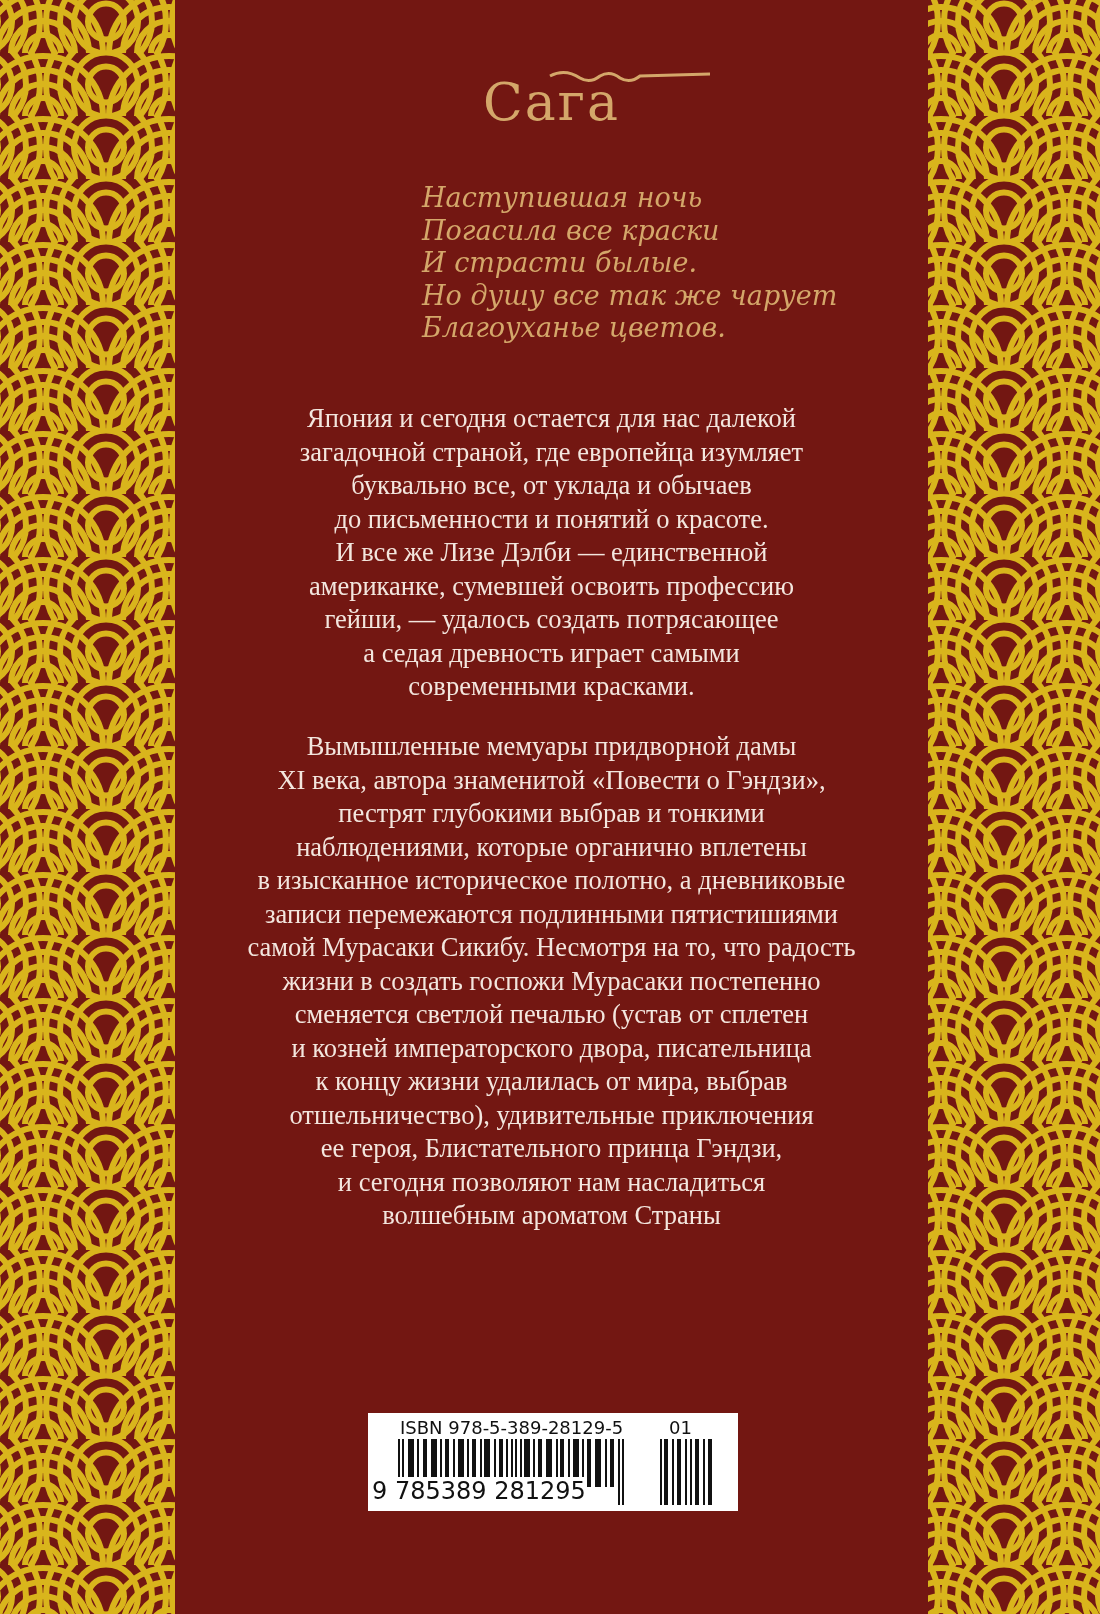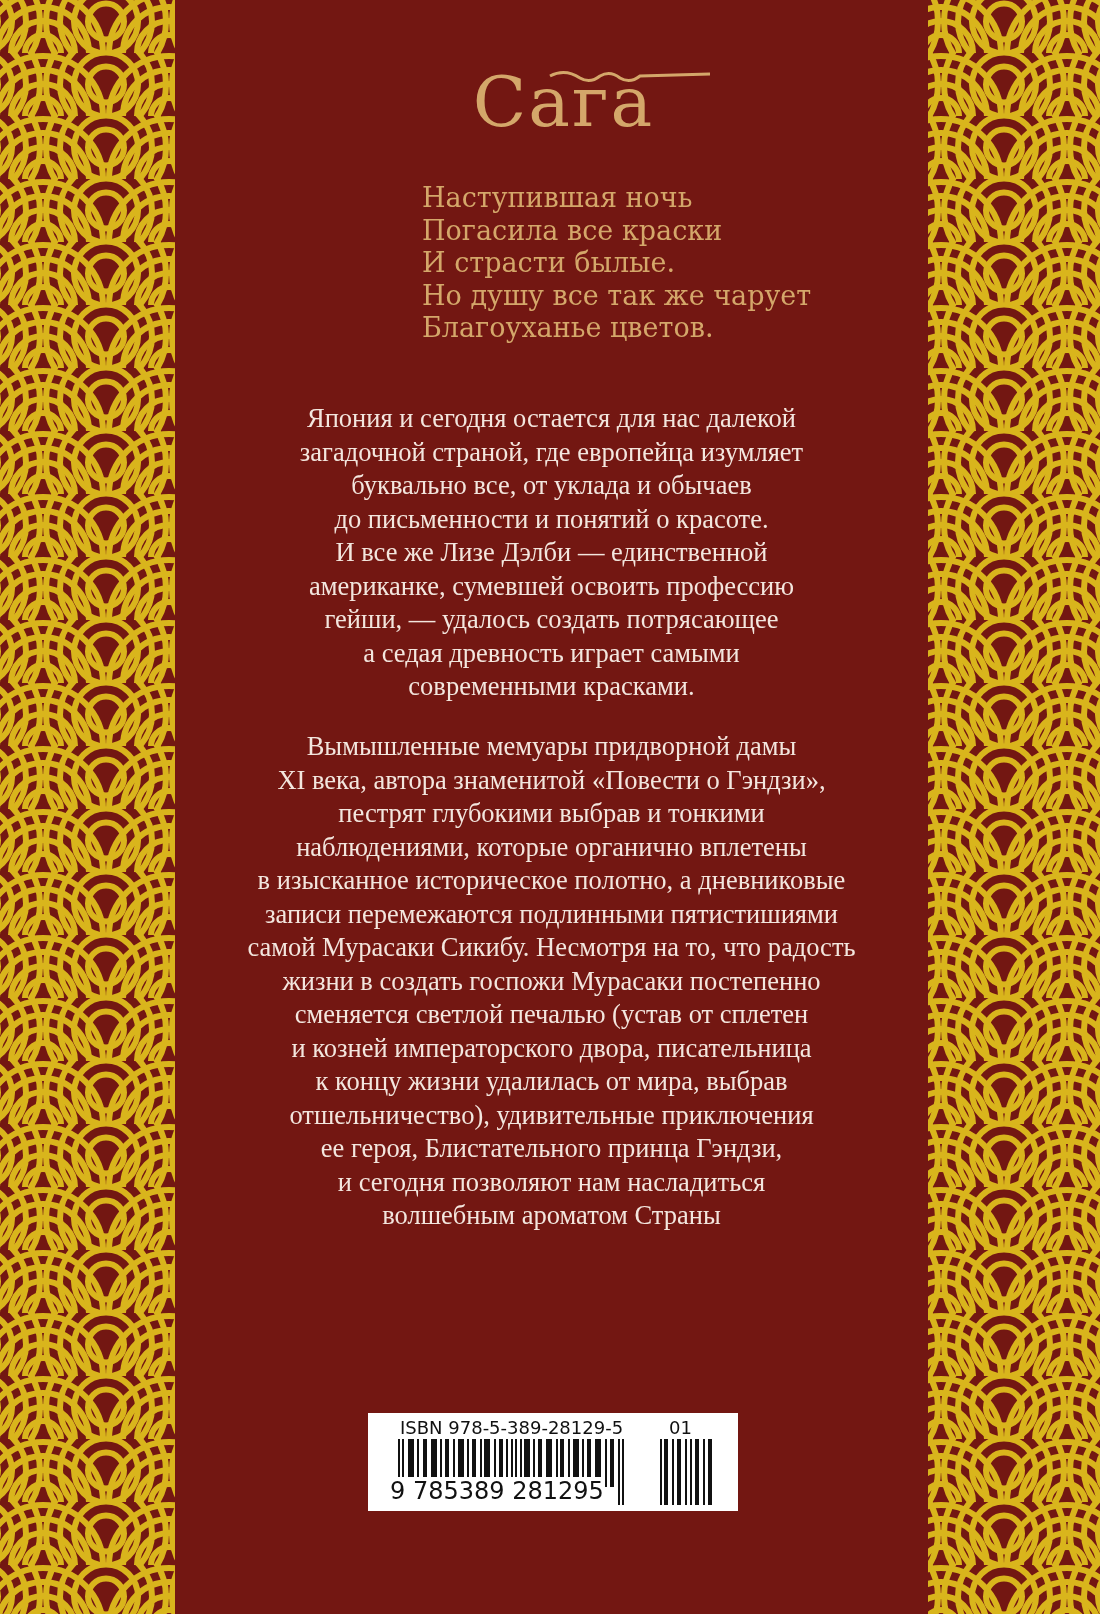--- a/index.html
+++ b/index.html
@@ -12,30 +12,30 @@
     position: absolute; top: 0; height: 1614px;
   }
   .panel svg { display: block; width: 100%; height: 100%; }
   #panel-left { left: 0; width: 175px; }
   #panel-right { left: 928px; width: 172px; }
   #center {
     position: absolute; left: 175px; width: 753px; top: 0; height: 1614px;
     background: #731712;
   }
   .logo {
-    position: absolute; top: 62px; left: 12px; width: 753px; text-align: center;
-    color: #d4a76a; font-size: 70px; line-height: 80px;
+    position: absolute; top: 62px; left: 0; width: 753px; text-align: center;
+    color: #d4a76a; font-size: 52px; line-height: 80px;
     font-family: "DejaVu Serif", serif; letter-spacing: 2px;
   }
   .logo-flourish {
     position: absolute; top: 70px; left: 370px; width: 170px; height: 16px;
   }
   .poem {
     position: absolute; top: 182px; left: 247px; width: 400px;
-    color: #d4a76a; font-size: 27px; line-height: 32.5px;
+    color: #d4a76a; font-style: italic; font-size: 27px; line-height: 32.5px;
     font-family: "DejaVu Serif", serif;
   }
   .poem div { white-space: nowrap; }
   .para {
     position: absolute; left: 0; width: 753px; text-align: center;
     color: #f3e6de; font-size: 26.5px; line-height: 33.5px;
   }
   .para div { white-space: nowrap; }
   #para1 { top: 402px; }
   #para2 { top: 730px; }
@@ -50,21 +50,21 @@
   }
   .addon-text {
     position: absolute; left: 301px; top: 4px; font-family: "DejaVu Sans", sans-serif;
     font-size: 18px; color: #111;
   }
   .bars { position: absolute; left: 30px; top: 26px; width: 330px; height: 66px; }
   .ean-digits {
     position: absolute; left: 4px; top: 64px; font-family: "DejaVu Sans", sans-serif;
     font-size: 24px; color: #111; white-space: nowrap; background: transparent;
   }
-  .ean-digits span { background: #fff; margin-left: 18px; }
+  .ean-digits span { background: #fff; }
 </style>
 </head>
 <body>
 
 <div class="panel" id="panel-left">
   <svg xmlns="http://www.w3.org/2000/svg">
     <defs>
       <pattern id="sg" x="-20" y="-10" width="126" height="63" patternUnits="userSpaceOnUse">
         <rect width="126" height="63" fill="#731712"></rect>
         <g fill="none" stroke="#d9b51c" stroke-width="6">

